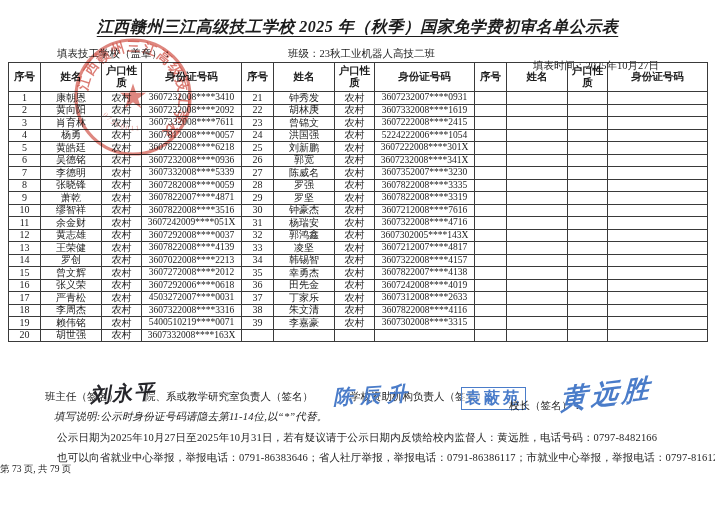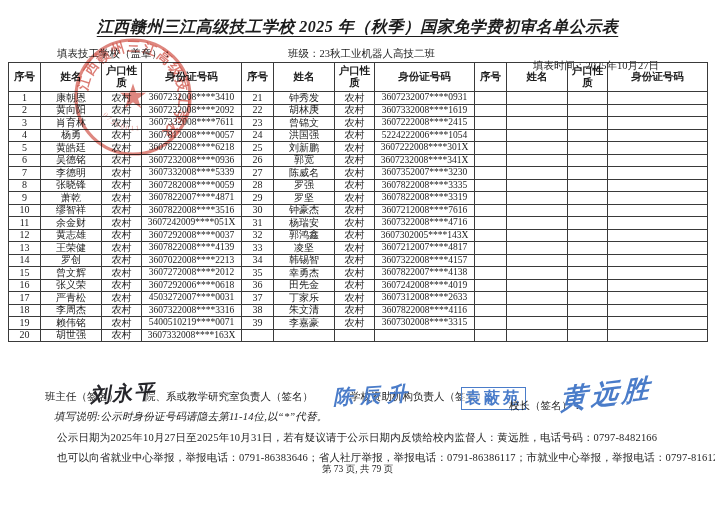--- a/index.html
+++ b/index.html
@@ -45,21 +45,21 @@
   .sig-teacher { left:90px; top:-10px; font-size:20px; color:#26262b; transform:rotate(-4deg); letter-spacing:2px; }
   .sig-dept    { left:333px; top:-8px; font-size:20px; color:#4a7cc9; transform:rotate(-3deg); letter-spacing:7px; z-index:3; }
   .sig-aid     { left:461px; top:-3px; font-size:16px; color:#4a7cc9; font-style:normal;
                  border:1.5px solid #4a7cc9; padding:0 3px; letter-spacing:3px; background:rgba(255,255,255,.55); }
   .sig-principal { left:560px; top:-14px; font-size:27px; color:#4a7cc9; transform:rotate(-7deg) skewX(-10deg); letter-spacing:4px; }
 
   .note { position:absolute; font-size:10.5px; white-space:nowrap; letter-spacing:.2px; }
   .note1 { left:54px; top:410px;font-style:italic; }
   .note2 { left:57px; top:431px; }
   .note3 { left:57px; top:451px; }
-  .pagefoot { position:absolute; top:463px; left:0; width:100%; text-align:center; font-size:9.5px; }
+  .pagefoot { position:absolute; top:463px; left:0; width:100%; font-size:9.5px; }
 </style>
 </head>
 <body>
 
 <div class="page">
 
   <div class="title">江西赣州三江高级技工学校 2025 年（秋季）国家免学费初审名单公示表</div>
 
   <div class="meta">
     <span class="meta-school">填表技工学校（盖章）：</span>

